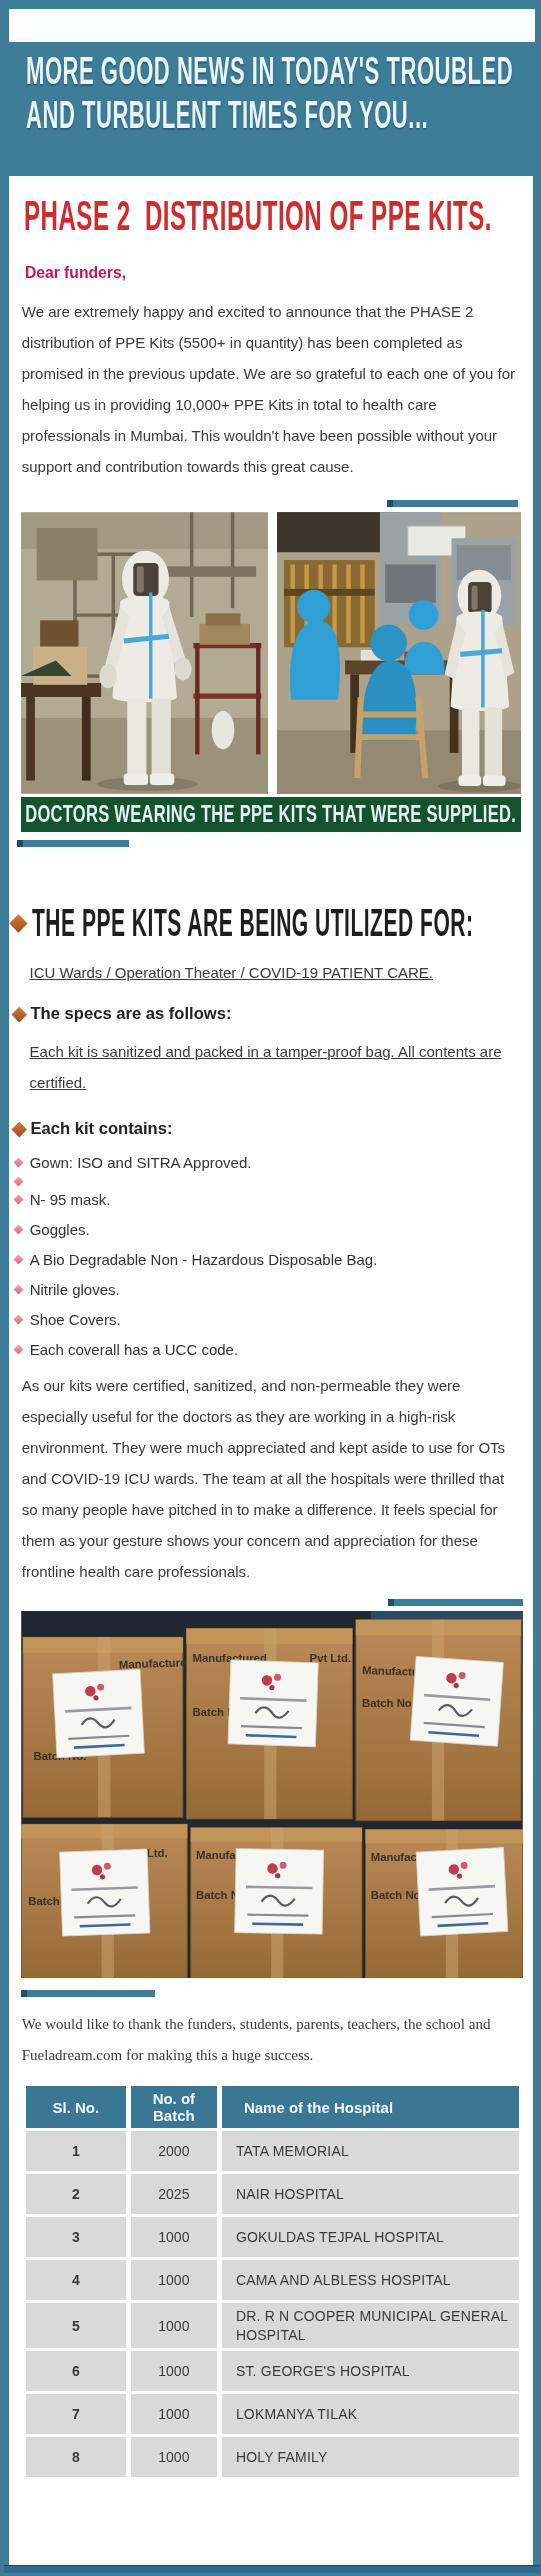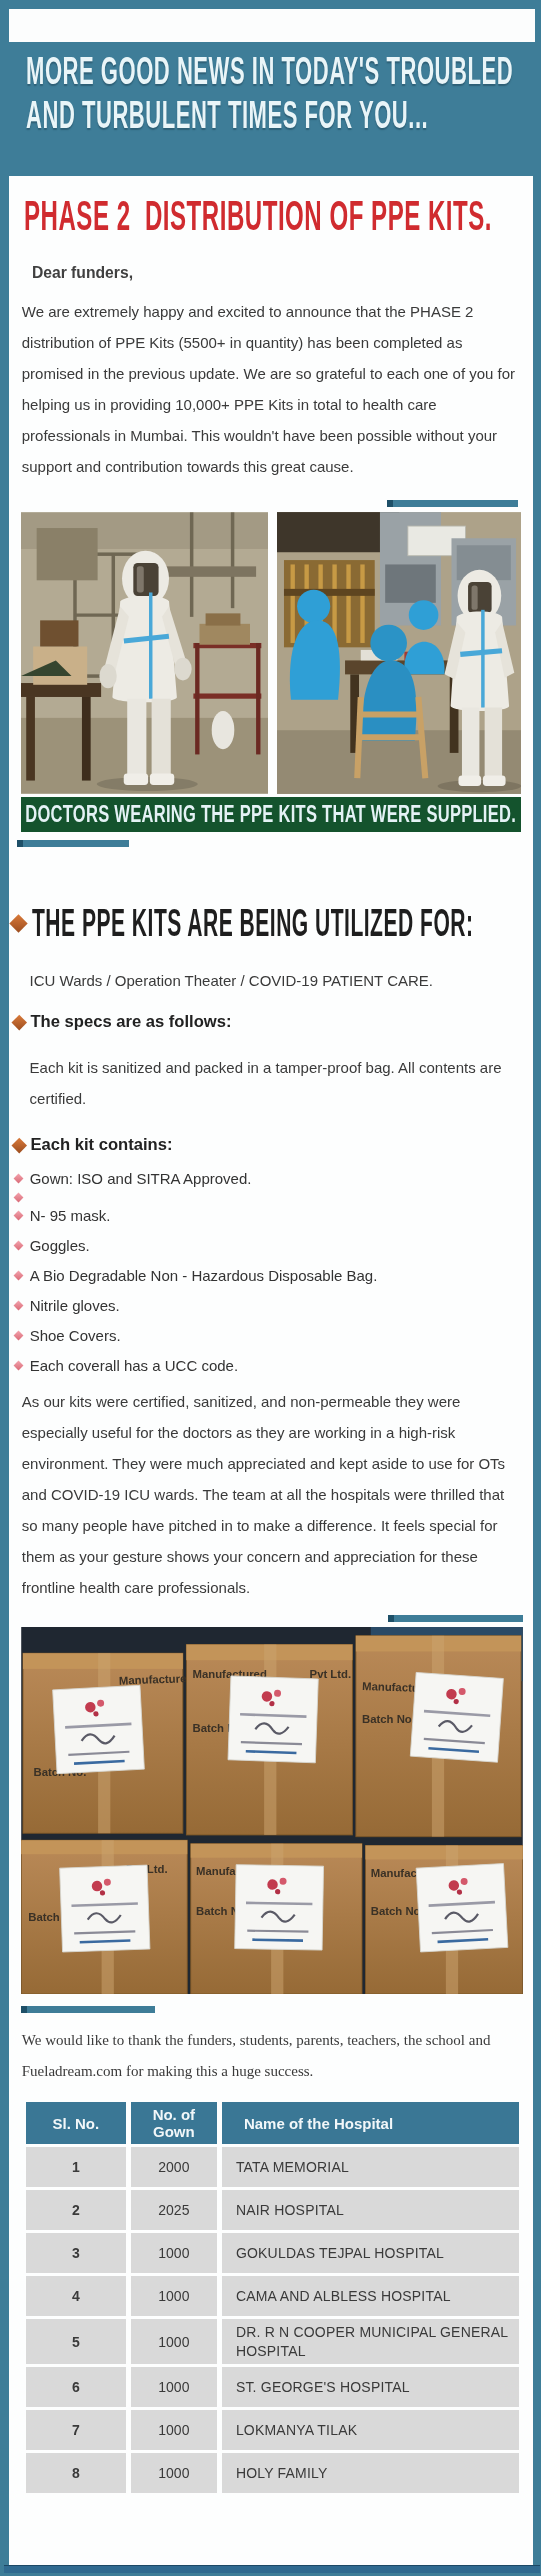--- a/index.html
+++ b/index.html
@@ -12,21 +12,21 @@
   .banner-line{font-weight:bold;font-size:38px;line-height:44px;color:#E9F5F8;
                white-space:pre;transform:scaleX(.58);transform-origin:left center;
                letter-spacing:0.9px;text-shadow:0 1.7px 1.7px rgba(15,40,55,.35);}
 
   
   .card{position:absolute;top:176px;left:8.7px;right:8.7px;bottom:9.6px;background:#FDFEFE;
         padding:12.2px 12.2px 0 12.2px;box-sizing:border-box;}
 
   .title{margin:5.2px 0 0 3.5px;font-weight:bold;font-size:43px;line-height:45px;color:#D02B2F;
          white-space:pre;transform:scaleX(.56);transform-origin:left center;letter-spacing:0.9px;}
-  .salutation{margin:26px 0 0 11px;font-size:15.7px;font-weight:bold;color:#404040;}
+  .salutation{margin:26px 0 0 4px;font-size:15.7px;font-weight:bold;color:#be185d;}
   .body{margin:14px 0 0 0.9px;font-size:15px;line-height:31px;color:#3A3A3A;}
 
   .bar{height:7px;background:#3E7D98;position:relative;margin-top:17.5px;}
   .bar::before{content:"";position:absolute;left:0;top:0;width:6.1px;height:7px;background:#1E5068;}
   .bar-a{width:131px;margin-left:auto;margin-right:3.5px;}
   .bar-b{width:112px;margin-left:-3.5px;margin-top:8.7px;}
   .bar-c{width:135px;margin-left:auto;margin-right:-1.7px;margin-top:12.2px;}
   .bar-d{width:134px;margin-left:0;margin-top:8.7px;}
 
   .photos{display:flex;gap:8.7px;margin-top:5.2px;height:282px;}
@@ -37,21 +37,21 @@
 
   .sec-row{display:flex;align-items:center;gap:7px;margin:54px 0 0 -8.7px;}
   .diamond{width:13px;height:13px;flex:0 0 13px;transform:rotate(45deg);
            background:linear-gradient(135deg,#D97A3A,#9C4D1F);}
   .diamond.small{width:10.5px;height:10.5px;flex:0 0 10.5px;}
   .sec-title{font-weight:bold;font-size:39px;line-height:44px;color:#1E1E1E;white-space:pre;
              transform:scaleX(.54);transform-origin:left center;letter-spacing:0.9px;}
   .sub-row{display:flex;align-items:center;gap:6.1px;margin:15.7px 0 0 -7px;}
   .sub-title{font-size:16.6px;font-weight:bold;color:#222;}
   .indent{margin-left:8.7px;}
-  .tight{margin-top:20px;}
+  .tight{margin-top:12px;text-decoration:underline;}
 
   .kit-list{list-style:none;margin:8.7px 0 0 -6.1px;padding:0;}
   .kit-list li{display:flex;align-items:center;gap:7.9px;font-size:15px;line-height:30px;color:#333;}
   .pin{width:7px;height:7px;flex:0 0 7px;transform:rotate(45deg);
        background:linear-gradient(135deg,#F3A3AD,#D96A77);}
 
   .boxes-photo{margin-top:5.2px;}
 
   table.hospitals{border-collapse:separate;border-spacing:5.2px 3.5px;width:503px;margin:12.2px 0 0 0;}
   table.hospitals th{background:#3A7795;color:#F2F7F9;font-size:15px;font-weight:bold;height:40px;
@@ -333,21 +333,21 @@
     </svg>
 
     <div class="bar bar-d"></div>
 
     <p class="body" style="margin-top:12.2px;font-family:Liberation Serif, serif;">We would like to thank the funders, students, parents, teachers, the school and Fueladream.com for making this a huge success.</p>
 
     <table class="hospitals">
       <thead>
         <tr>
           <th>Sl. No.</th>
-          <th>No. of Gown</th>
+          <th>No. of Batch</th>
           <th class="name">Name of the Hospital</th>
         </tr>
       </thead>
       <tbody>
         <tr>
           <td class="sl">1</td>
           <td class="kits">2000</td>
           <td class="name">TATA MEMORIAL</td>
         </tr>
         <tr>

